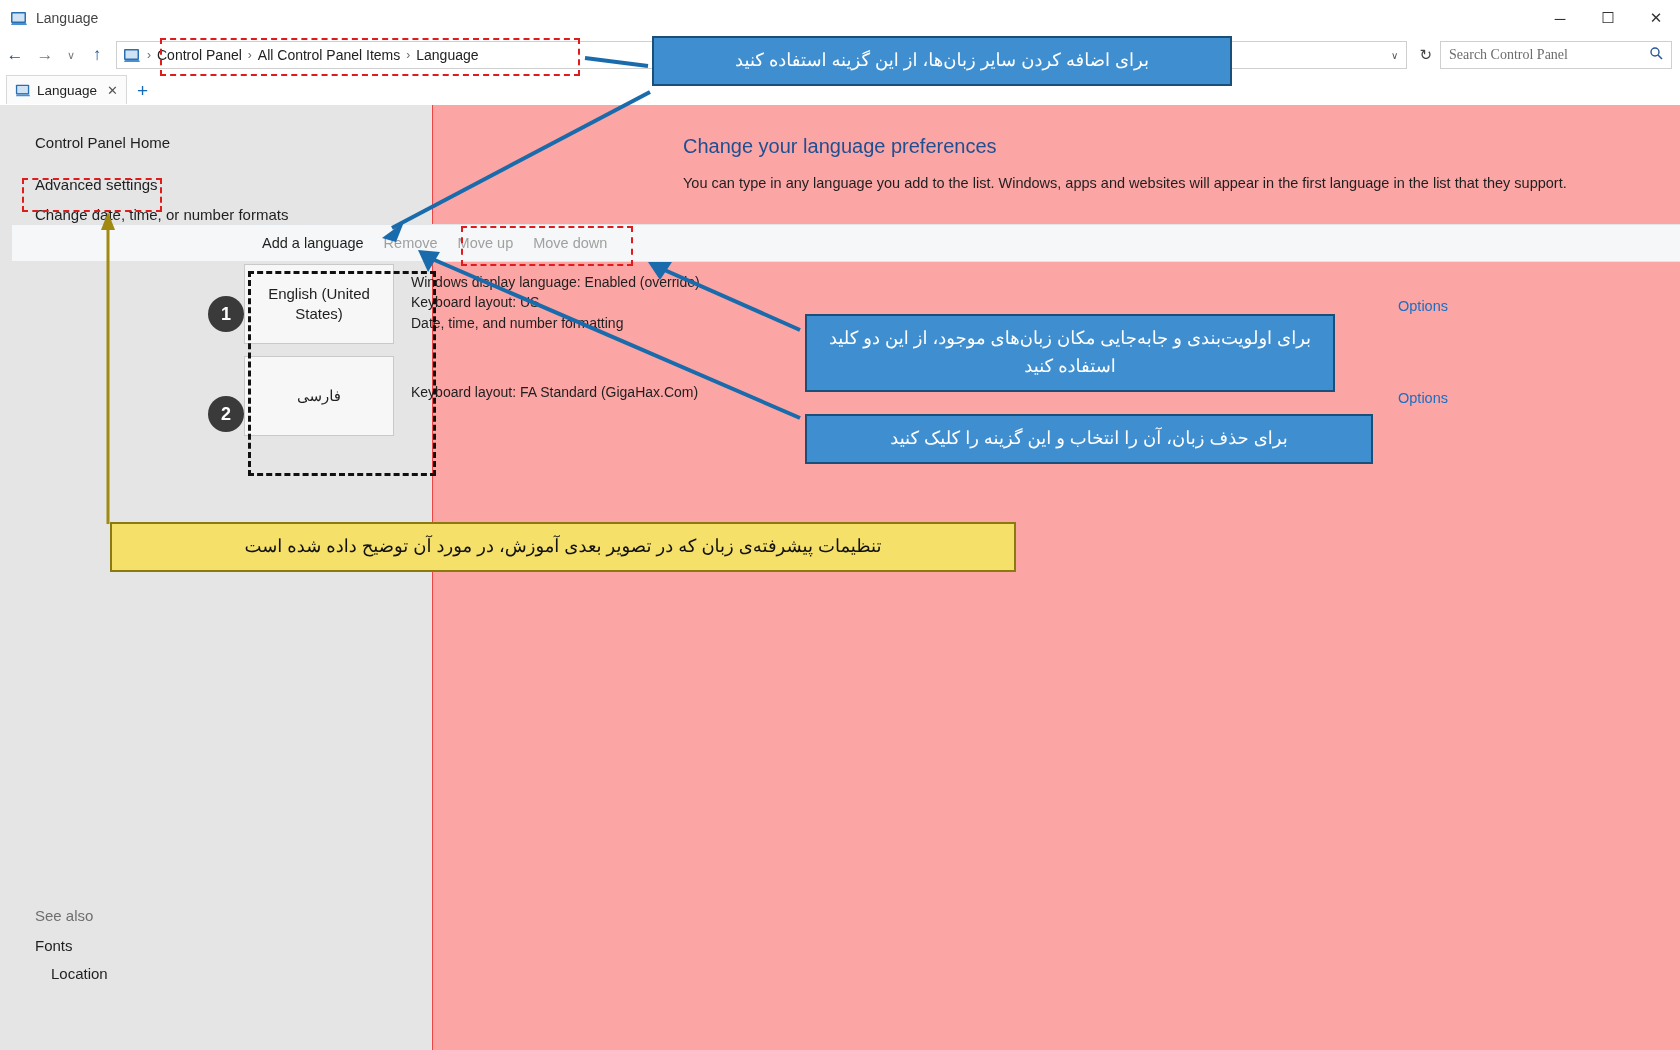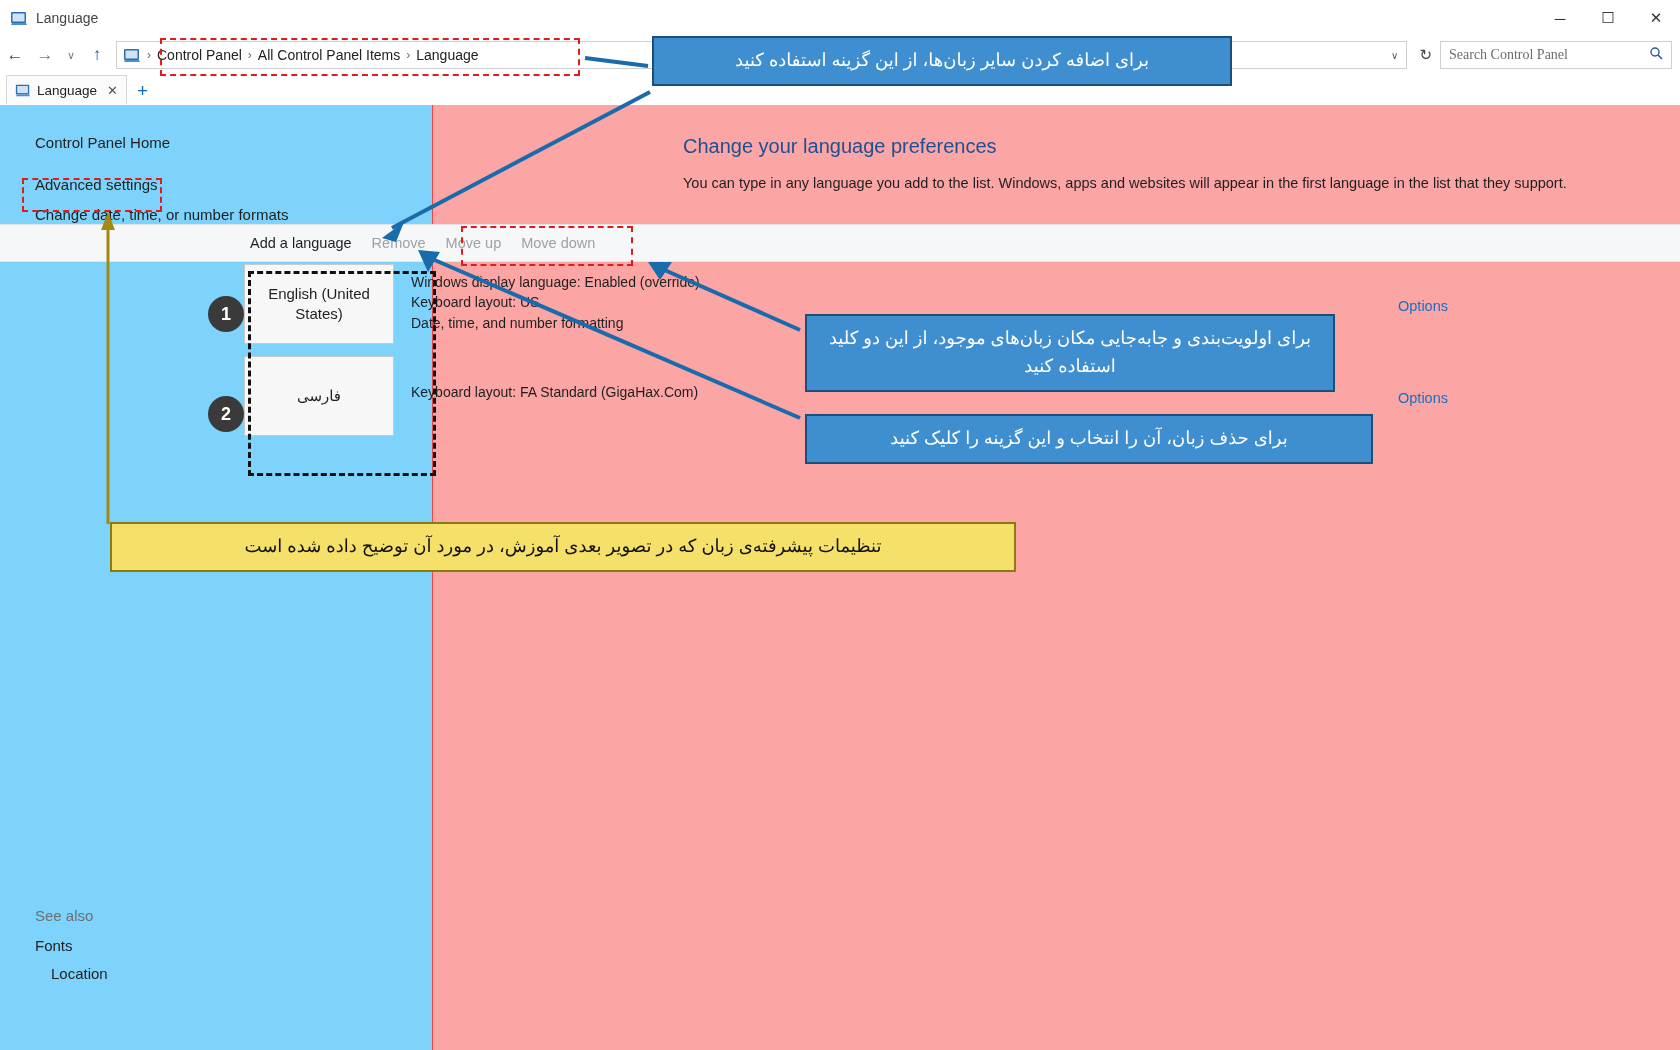--- a/index.html
+++ b/index.html
@@ -163,21 +163,21 @@
     top: 104px; left: 0; right: 0;
     height: 1px;
     background: #ffffff;
   }
 
   
   .leftpane {
     position: absolute;
     top: 105px; left: 0;
     width: 432px; bottom: 0;
-    background: #7dd3fc;
+    background: #e5e5e5;
     border-right: 4px solid #ef4444;
   }
   .leftpane .li {
     font-size: 15px;
     color: #222;
     padding: 3px 0 3px 35px;
     line-height: 1.45;
   }
   .leftpane .li.link { color: #1f1f1f; }
   .leftpane .li.muted { color: #6f6f6f; }
@@ -203,21 +203,21 @@
   .subtext {
     position: absolute;
     top: 70px; left: 250px;
     font-size: 14.5px;
     color: #1f1f1f;
   }
 
   
   .cmdbar {
     position: absolute;
-    top: 105px; left: 0; right: 0;
+    top: 105px; left: 12px; right: 0;
     height: 36px;
     background: #f5f7f8;
     border-top: 1px solid #e2e5e7;
     border-bottom: 1px solid #e2e5e7;
     display: flex;
     align-items: center;
   }
   .cmd {
     font-size: 14.5px;
     color: #1f1f1f;

